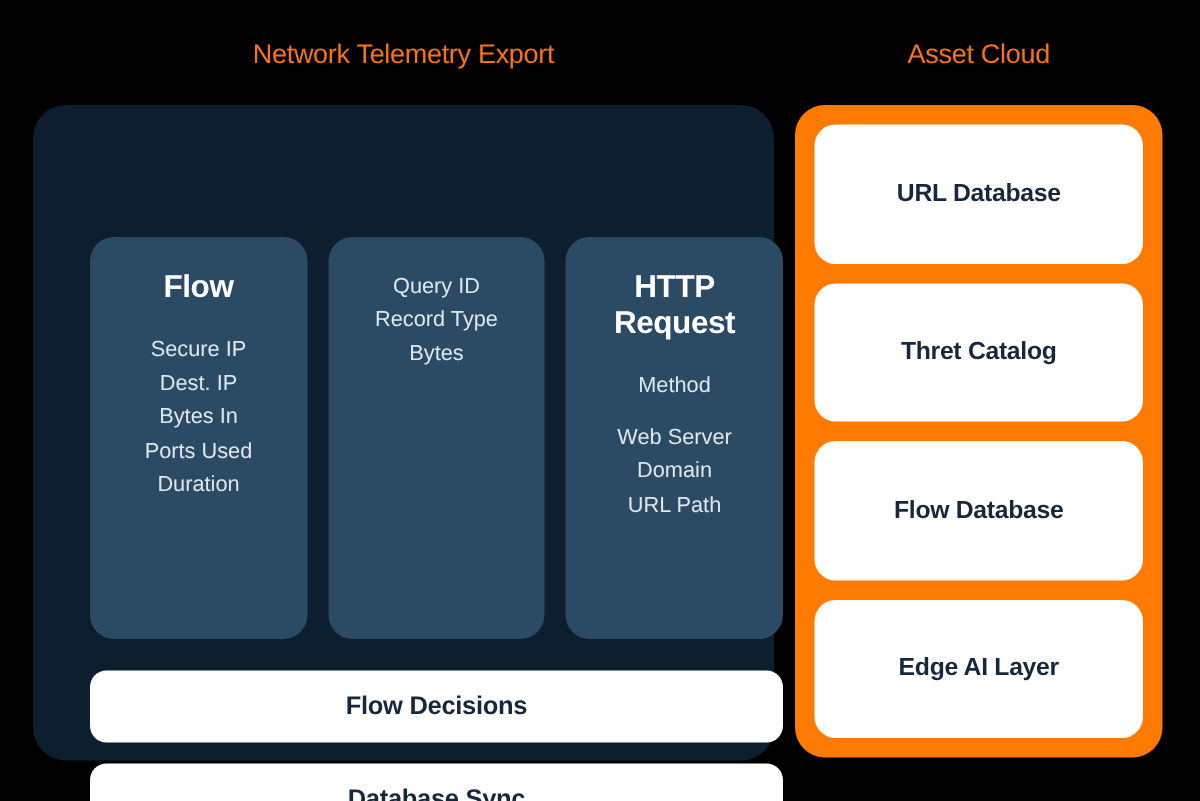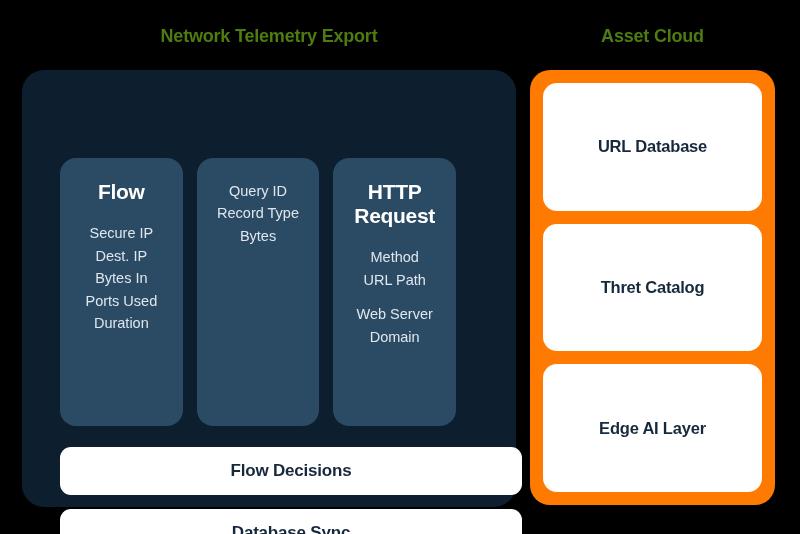--- a/index.html
+++ b/index.html
@@ -11,22 +11,22 @@
     width: 800px;
     height: 534px;
     overflow: hidden;
     font-family: "Liberation Sans", sans-serif;
     position: relative;
   }
 
   
   .title {
     position: absolute;
-    font-weight: bold;
-    color: #4d7c0f;
+    font-weight: normal;
+    color: #f97316;
     letter-spacing: -0.2px;
     white-space: nowrap;
     text-align: center;
   }
   #title-left {
     left: 22px;
     top: 26px;
     width: 494px;
     font-size: 18px;
   }
@@ -57,21 +57,21 @@
     height: 0;
     border-top: 26px solid transparent;
     border-bottom: 26px solid transparent;
     border-left: 22px solid #0d1f2e;
   }
 
   #columns {
     position: absolute;
     left: 38px;
     top: 88px;
-    width: 396px;
+    width: 462px;
     height: 268px;
     display: flex;
     gap: 14px;
   }
   .column-card {
     flex: 1 1 0;
     background: #2b4a63;
     border-radius: 16px;
     box-sizing: border-box;
     padding: 22px 8px 10px 8px;
@@ -168,31 +168,32 @@
     <div class="column-card">
       <div class="column-field">Query ID</div>
       <div class="column-field">Record Type</div>
       <div class="column-field">Bytes</div>
     </div>
 
     <div class="column-card">
       <div class="column-heading">HTTP
 Request</div>
       <div class="column-field">Method</div>
-      <div class="column-field">URL Path</div>
       <div class="column-field spaced">Web Server
 Domain</div>
+      <div class="column-field">URL Path</div>
     </div>
 
   </div>
 
   <div class="white-bar" id="bar-flow-decisions">Flow Decisions</div>
 
   <div class="white-bar" id="bar-database-sync">Database Sync</div>
 
   <div id="telemetry-arrow"></div>
 </div>
 
 <div id="cloud-panel">
   <div class="cloud-card">URL Database</div>
   <div class="cloud-card">Thret Catalog</div>
+  <div class="cloud-card">Flow Database</div>
   <div class="cloud-card">Edge AI Layer</div>
 </div>
 
 </body></html>

